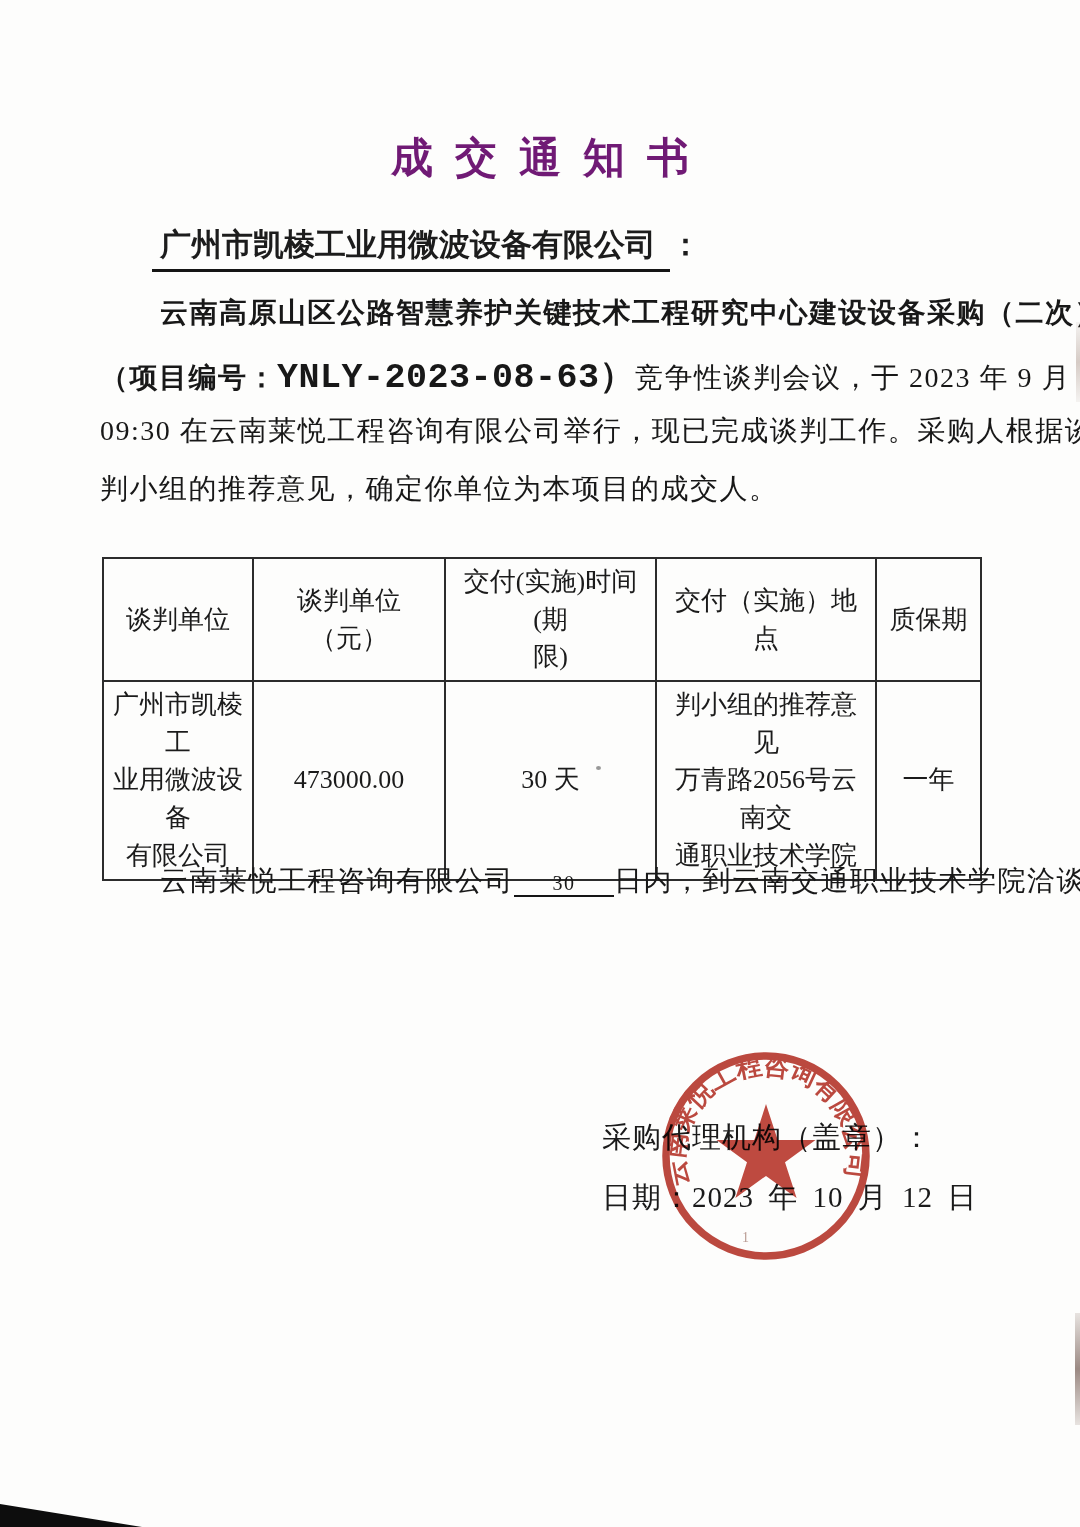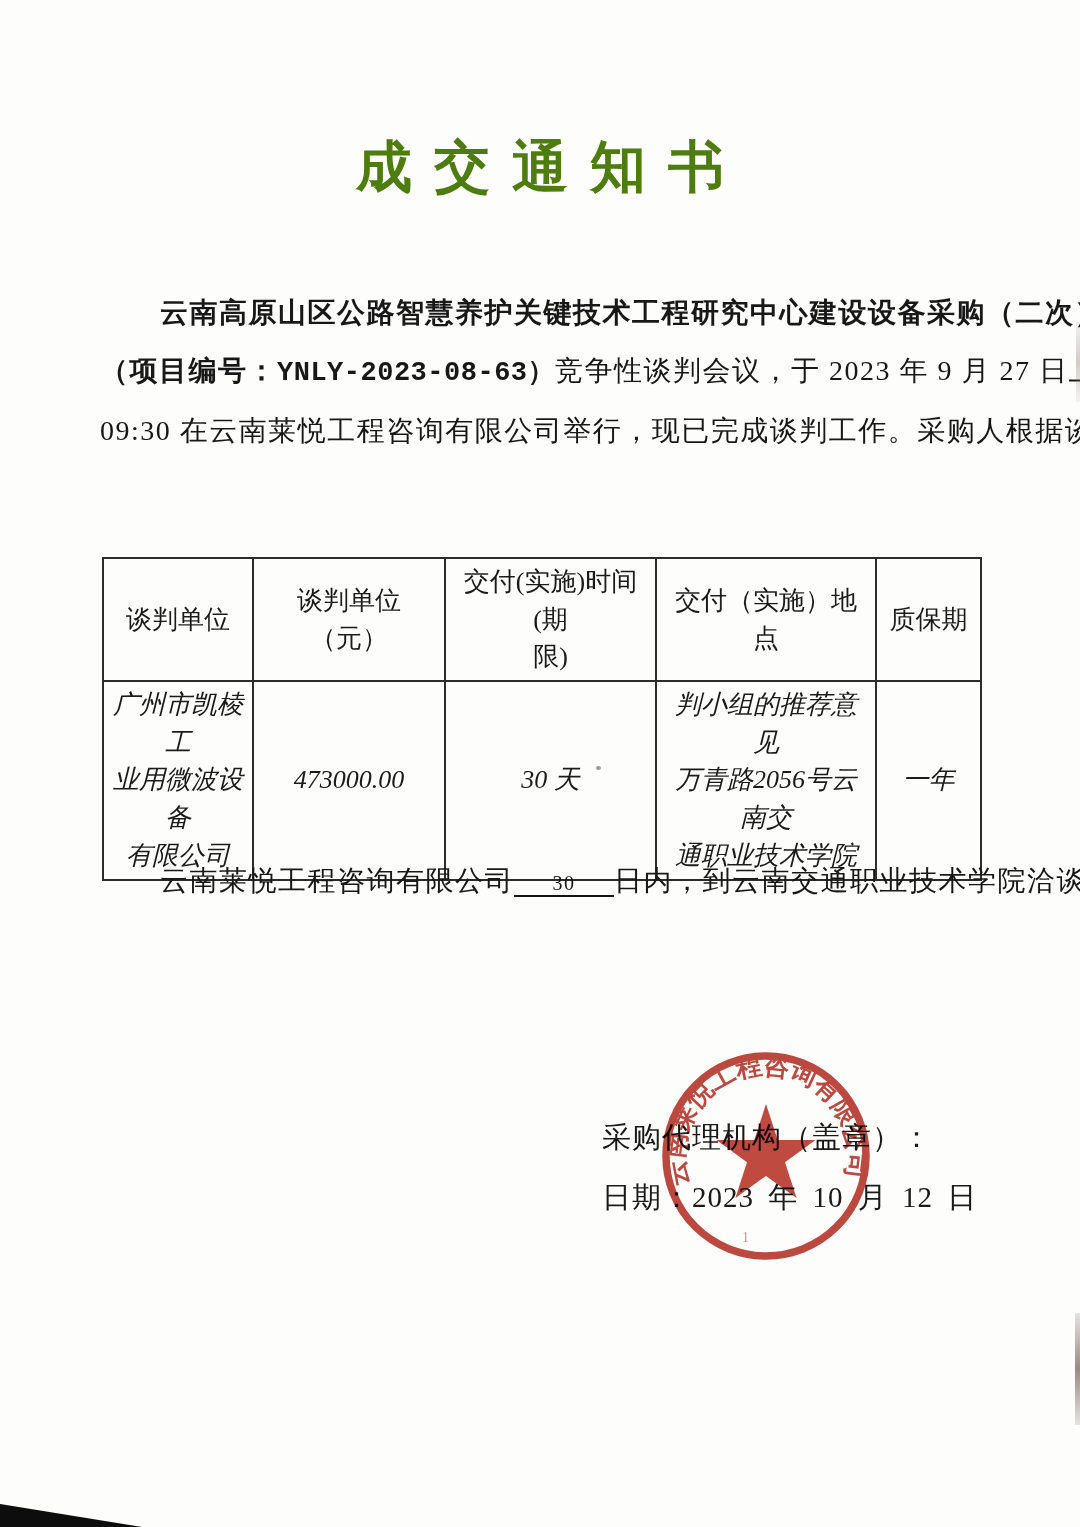--- a/index.html
+++ b/index.html
@@ -8,53 +8,53 @@
     width:1080px;height:1527px;
     margin:0 auto;
     background:#fdfdfc;
     overflow:hidden;
     font-family:"Liberation Serif","DejaVu Serif",serif;
     color:#1c1c1c;
   }
   .abs{position:absolute;white-space:nowrap;}
   .doc-title{
     top:130px;left:50%;transform:translateX(-50%);
-    font-size:56px;font-weight:800;letter-spacing:22px;
+    font-size:42px;font-weight:800;letter-spacing:22px;
     padding-left:22px; 
-    color:#4d7c0f;
+    color:#701a75;
   }
   .addressee{top:224px;left:152px;font-size:31px;font-weight:700;}
   .addressee .addr-name{
     display:inline-block;
     border-bottom:3px solid #151515;
     padding:0 14px 3px 8px;
   }
   .body-line{font-size:28px;letter-spacing:1.5px;color:#181818;}
   .b-l1{top:294px;left:160px;font-weight:700;}
   .b-l2{top:352px;left:100px;}
   .b-l2 .seg-bold{font-weight:700;}
-  .b-l2 .seg-code{font-weight:700;font-family:"Liberation Mono","DejaVu Sans Mono",monospace;font-size:27px;letter-spacing:0.5px;}
+  .b-l2 .seg-code{font-weight:700;font-family:"Liberation Mono","DejaVu Sans Mono",monospace;font-size:35px;letter-spacing:0.5px;}
   .b-l3{top:412px;left:100px;}
   .b-l4{top:470px;left:100px;}
 
   table.award{
     position:absolute;left:102px;top:557px;
     width:878px;border-collapse:collapse;table-layout:fixed;
     font-size:26px;color:#1b1b1b;
   }
   table.award td{
     border:2px solid #2c2c2c;
     text-align:center;vertical-align:middle;
     white-space:pre-line;
     line-height:1.45;
     padding:4px 6px;
     font-weight:400;
   }
   tr.hdr-row td{height:84px;}
-  tr.data-row td{height:146px;font-style:italic;}
+  tr.data-row td{height:146px;}
 
   .closing-line{font-size:28px;letter-spacing:1.5px;color:#181818;}
   .c-l1{top:862px;left:160px;}
   .c-l2{top:924px;left:100px;}
   .blank-fill{
     display:inline-block;width:100px;text-align:center;
     border-bottom:2px solid #151515;
     font-size:20px;
   }
 
@@ -85,28 +85,32 @@
     background:linear-gradient(to bottom,rgba(140,120,110,.08),rgba(140,110,95,.35),rgba(140,120,110,.08));
   }
 </style>
 </head>
 <body>
 
 <div class="page">
 
   <div class="abs doc-title">成交通知书</div>
 
+  <div class="abs addressee">
+    <span class="addr-name">广州市凯棱工业用微波设备有限公司</span><span>：</span>
+  </div>
 
   <div class="abs body-line b-l1">云南高原山区公路智慧养护关键技术工程研究中心建设设备采购（二次）</div>
 
   <div class="abs body-line b-l2">
     <span class="seg-bold">（项目编号：</span><span class="seg-code">YNLY-2023-08-63）</span><span>竞争性谈判会议，于 2023 年 9 月 27 日上午</span>
   </div>
 
   <div class="abs body-line b-l3">09:30 在云南莱悦工程咨询有限公司举行，现已完成谈判工作。采购人根据谈</div>
+  <div class="abs body-line b-l4">判小组的推荐意见，确定你单位为本项目的成交人。</div>
 
   <table class="award">
     <colgroup>
       <col style="width:150px">
       <col style="width:192px">
       <col style="width:211px">
       <col style="width:220px">
       <col style="width:105px">
     </colgroup>
     <tbody>

